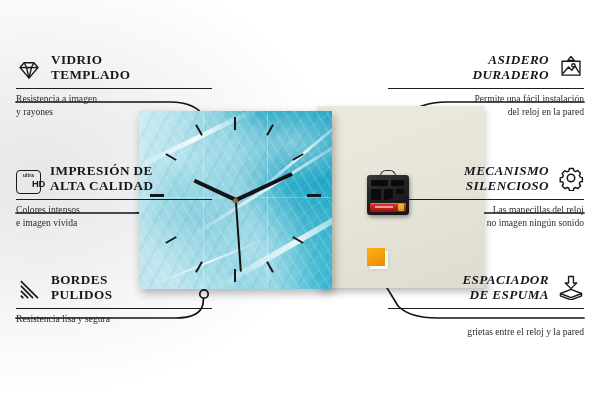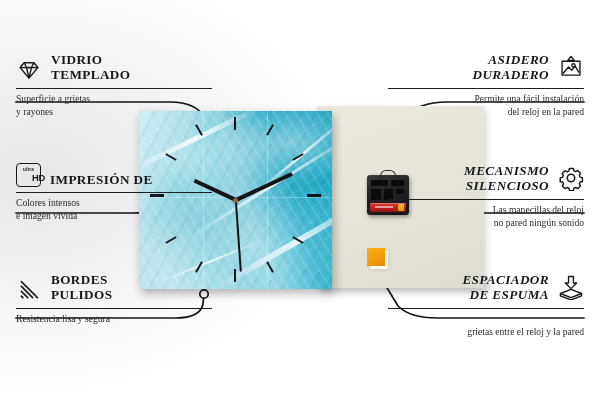--- a/index.html
+++ b/index.html
@@ -214,32 +214,32 @@
             <path d="M22 7 L19 13 L16 26"></path>
             <path d="M13 13 H19"></path>
         </svg>
       </span>
       <span class="title">
         <span>VIDRIO</span><br><span>TEMPLADO</span>
       </span>
     </div>
     <div class="rule"></div>
     <div class="desc">
-      <span>Superficie a grietas</span><br><span>y rayones</span>
+      <span>Resistencia a imagen</span><br><span>y rayones</span>
     </div>
   </div>
 
   <div class="feature left" style="left:16px; top:163px;">
     <div class="head">
       <span class="hd-badge">
         <span class="u">ultra</span>
         <span class="h">HD</span>
       </span>
       <span class="title">
-        <span>IMPRESIÓN DE</span><br>
+        <span>IMPRESIÓN DE</span><br><span>ALTA CALIDAD</span>
       </span>
     </div>
     <div class="rule"></div>
     <div class="desc">
       <span>Colores intensos</span><br><span>e imagen vívida</span>
     </div>
   </div>
 
   <div class="feature left" style="left:16px; top:272px;">
     <div class="head">
@@ -288,21 +288,21 @@
       </span>
       <span class="icon">
         <svg viewBox="0 0 32 32" fill="none" stroke="#17191b" stroke-width="1.9" stroke-linejoin="round">
           <path d="M13.4 3.5h5.2l.7 3.1 2.3 1 2.8-1.5 3.6 3.6-1.5 2.8 1 2.3 3.1.7v5.2l-3.1.7-1 2.3 1.5 2.8-3.6 3.6-2.8-1.5-2.3 1-.7 3.1h-5.2l-.7-3.1-2.3-1-2.8 1.5-3.6-3.6 1.5-2.8-1-2.3L1.2 21v-5.2l3.1-.7 1-2.3-1.5-2.8 3.6-3.6 2.8 1.5 2.3-1z" transform="translate(0.5 -0.2) scale(0.93) translate(1.2 1.4)"></path>
           <circle cx="16" cy="16" r="4.6"></circle>
         </svg>
       </span>
     </div>
     <div class="rule"></div>
     <div class="desc">
-      <span>Las manecillas del reloj</span><br><span>no pared ningún sonido</span>
+      <span>Las manecillas del reloj</span><br><span>no imagen ningún sonido</span>
     </div>
   </div>
 
   <div class="feature right" style="left:388px; top:272px;">
     <div class="head">
       <span class="title">
         <span>ESPACIADOR</span><br><span>DE ESPUMA</span>
       </span>
       <span class="icon">
         <svg viewBox="0 0 32 32" fill="none" stroke="#17191b" stroke-width="1.7" stroke-linejoin="round">

